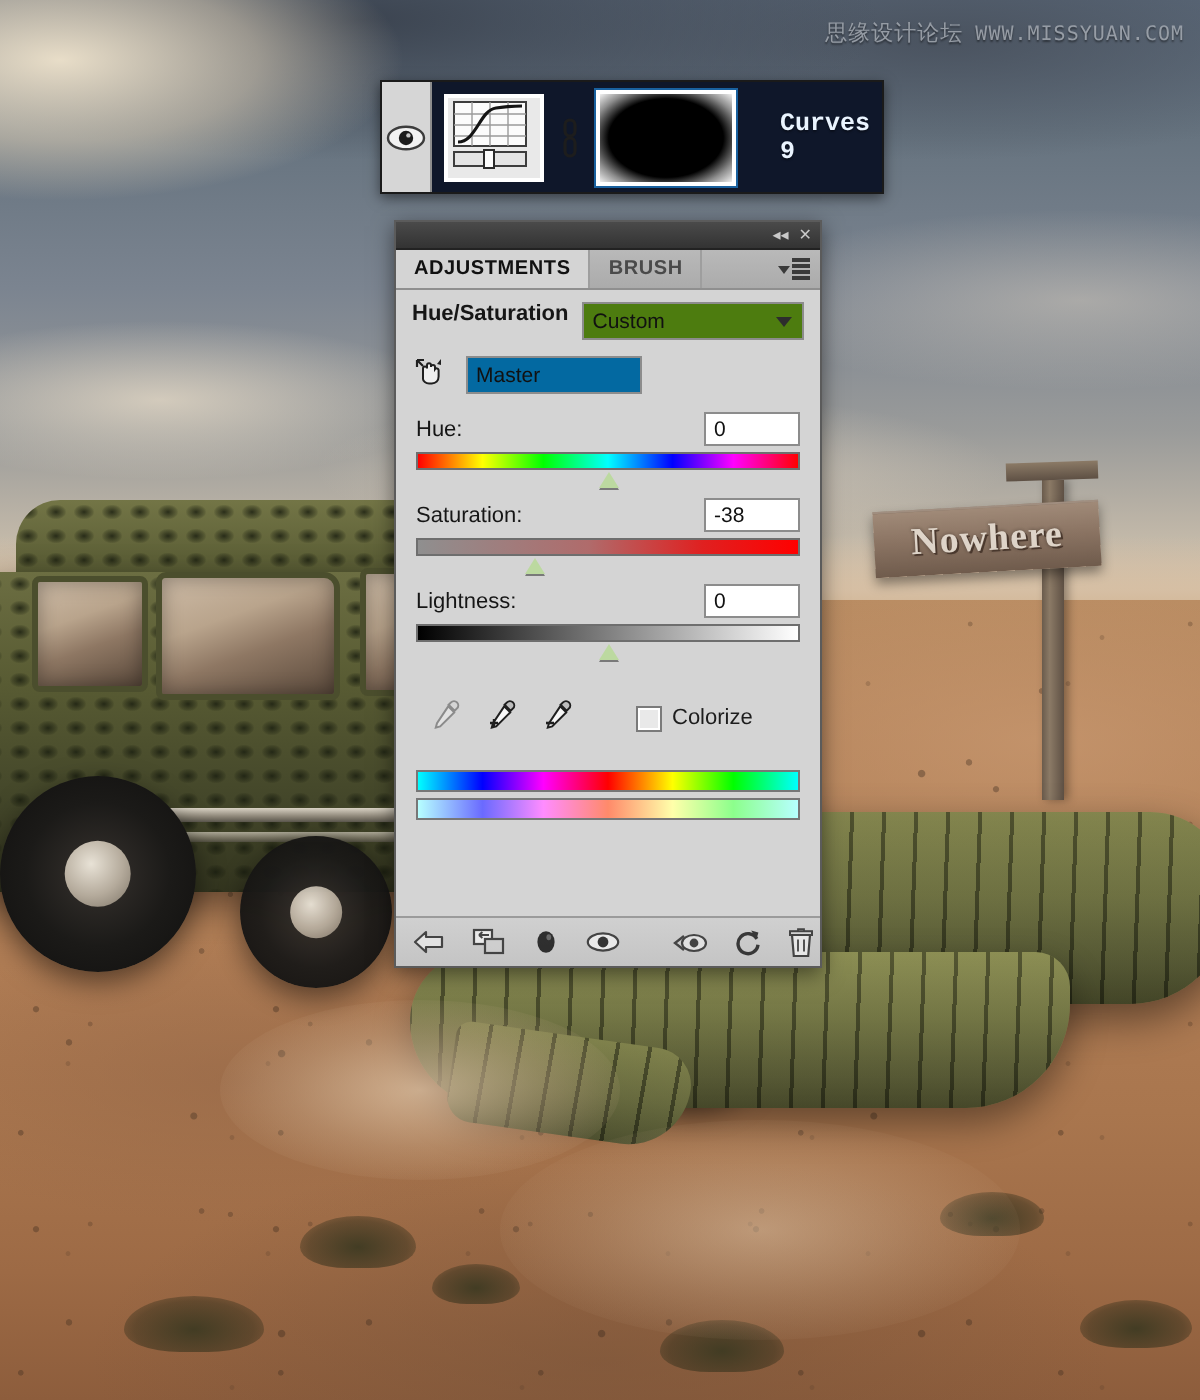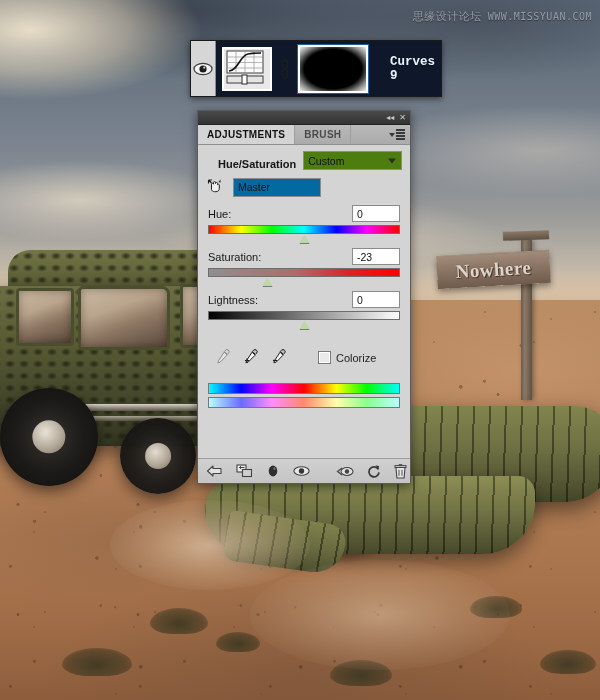--- a/index.html
+++ b/index.html
@@ -178,21 +178,21 @@
   .tab{display:flex;align-items:center;padding:0 9px;font-size:10px;font-weight:bold;
        color:#2b2b2b;letter-spacing:.3px;border-right:1px solid #9e9e9e;}
   .tab.active{background:#d4d4d4;color:#111;}
   .tab.inactive{background:linear-gradient(180deg,#b9b9b9,#ababab);color:#4a4a4a;}
   .tab-filler{flex:1;background:linear-gradient(180deg,#b9b9b9,#ababab);
               display:flex;align-items:center;justify-content:flex-end;padding-right:5px;}
   .menu-icon{display:flex;align-items:center;gap:1px;}
   .menu-lines{display:flex;flex-direction:column;gap:1.5px;}
   .menu-lines i{display:block;width:9px;height:1.5px;background:#3a3a3a;}
 
-  .preset-row{display:flex;align-items:flex-end;padding:6px 8px 5px 20px;gap:7px;}
+  .preset-row{display:flex;align-items:flex-start;padding:6px 8px 5px 8px;gap:7px;}
   .preset-label{font-size:11px;font-weight:bold;color:#161616;white-space:nowrap;}
   .combo{
     flex:1;height:17px;background:#4d7c0f;border:1px solid #8c8c8c;
     display:flex;align-items:center;padding:0 4px;font-size:10.5px;color:#111;
     position:relative;
   }
   .combo .caret{position:absolute;right:5px;top:50%;transform:translateY(-50%);
     width:0;height:0;border-left:4px solid transparent;border-right:4px solid transparent;border-top:5px solid #2d2d2d;}
 
   .channel-row{display:flex;align-items:center;padding:2px 8px 8px 8px;gap:9px;}
@@ -389,21 +389,21 @@
       <div class="track-wrap">
         <div class="track hue"></div>
         <div class="thumbm" style="left:50%;"></div>
       </div>
     </div>
 
     <div class="slider-block">
       <div class="slider-head">
         <span class="lbl">Saturation:</span>
         <div class="val-box">
-          <span>-23</span>
+          <span>-38</span>
         </div>
       </div>
       <div class="track-wrap">
         <div class="track sat"></div>
         <div class="thumbm" style="left:31%;"></div>
       </div>
     </div>
 
     <div class="slider-block">
       <div class="slider-head">

